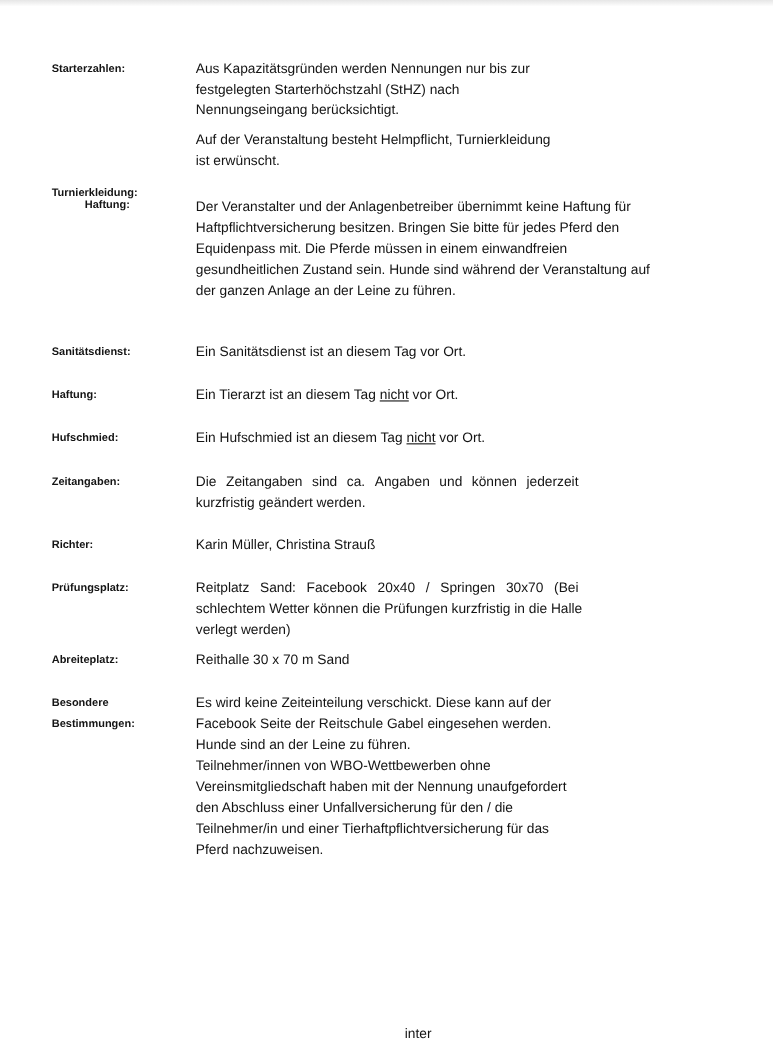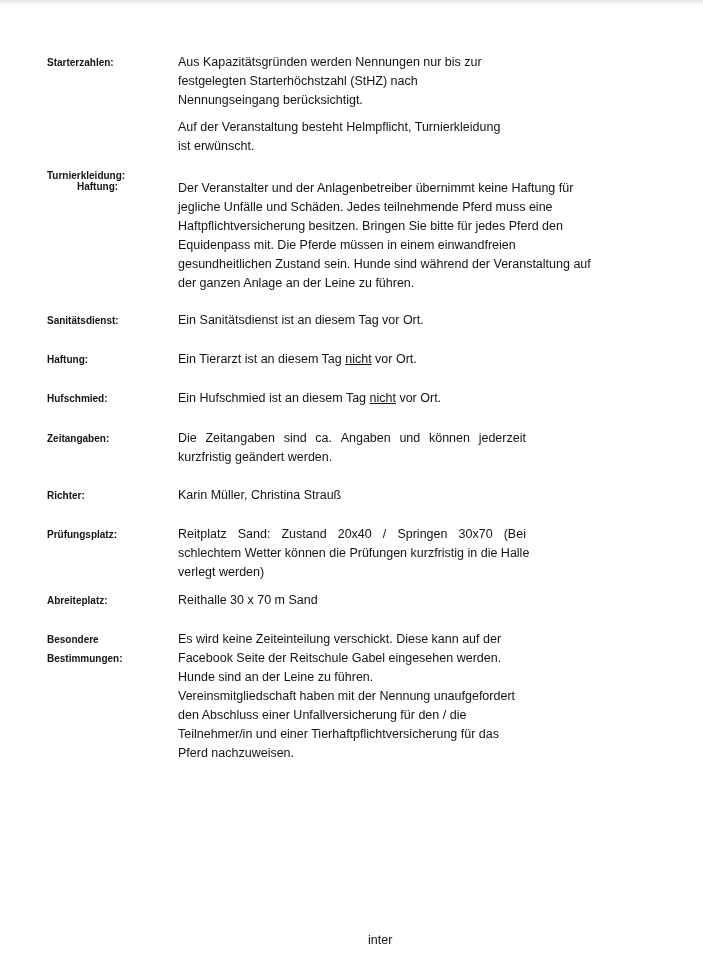--- a/index.html
+++ b/index.html
@@ -49,21 +49,20 @@
   <div class="value">
     <p>Auf der Veranstaltung besteht Helmpflicht, Turnierkleidung</p>
     <p>ist erwünscht.</p>
   </div>
 </div>
 
 <div class="row" style="top:179px;">
   <div class="label" style="top:-2px;padding-left:30px;">Haftung:</div>
   <div class="value">
     <p>Der Veranstalter und der Anlagenbetreiber übernimmt keine Haftung für</p>
-    <p>jegliche Unfälle und Schäden. Jedes teilnehmende Pferd muss eine</p>
     <p>Haftpflichtversicherung besitzen. Bringen Sie bitte für jedes Pferd den</p>
     <p>Equidenpass mit. Die Pferde müssen in einem einwandfreien</p>
     <p>gesundheitlichen Zustand sein. Hunde sind während der Veranstaltung auf</p>
     <p>der ganzen Anlage an der Leine zu führen.</p>
   </div>
 </div>
 
 <div class="row" style="top:311px;">
   <div class="label">Sanitätsdienst:</div>
   <div class="value">
@@ -108,21 +107,21 @@
     <p>Karin Müller, Christina Strauß</p>
   </div>
 </div>
 
 <div class="row" style="top:525px;">
   <div class="label">Prüfungsplatz:</div>
   <div class="value" style="width:348px;">
     <p style="display:flex; justify-content:space-between;" id="pruef-line">
         <span>Reitplatz</span>
         <span>Sand:</span>
-        <span>Zustand</span>
+        <span>Facebook</span>
         <span>20x40</span>
         <span>/</span>
         <span>Springen</span>
         <span>30x70</span>
         <span>(Bei</span>
       </p>
     <p>schlechtem Wetter können die Prüfungen kurzfristig in die Halle</p>
     <p>verlegt werden)</p>
   </div>
 </div>
@@ -136,20 +135,21 @@
 
 <div class="row" style="top:630px;">
   <div class="label">
     <div>Besondere</div>
     <div>Bestimmungen:</div>
   </div>
   <div class="value">
     <p>Es wird keine Zeiteinteilung verschickt. Diese kann auf der</p>
     <p>Facebook Seite der Reitschule Gabel eingesehen werden.</p>
     <p>Hunde sind an der Leine zu führen.</p>
+    <p>Teilnehmer/innen von WBO-Wettbewerben ohne</p>
     <p>Vereinsmitgliedschaft haben mit der Nennung unaufgefordert</p>
     <p>den Abschluss einer Unfallversicherung für den / die</p>
     <p>Teilnehmer/in und einer Tierhaftpflichtversicherung für das</p>
     <p>Pferd nachzuweisen.</p>
   </div>
 </div>
 
 <div class="footer">
   <span>inter</span>
 </div>

